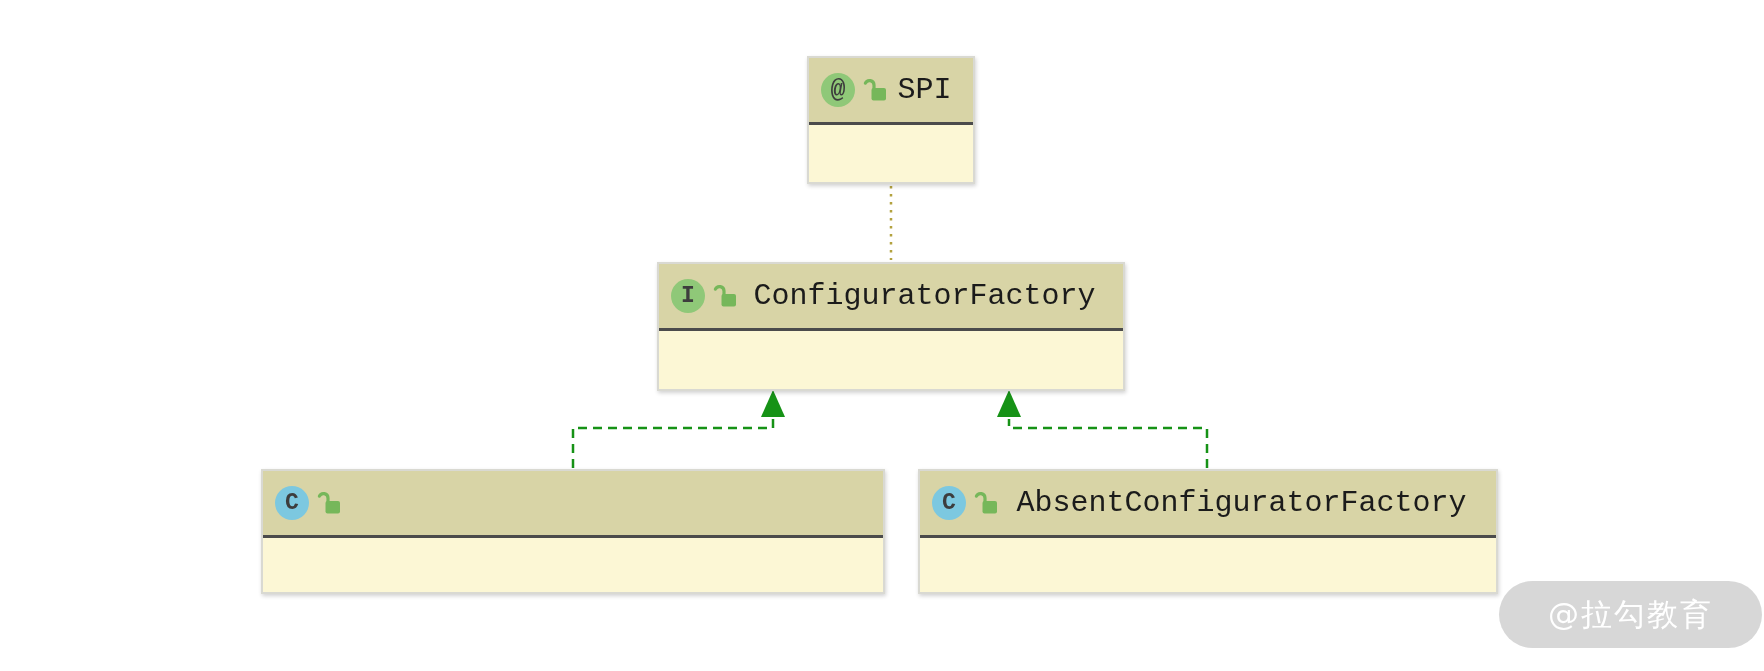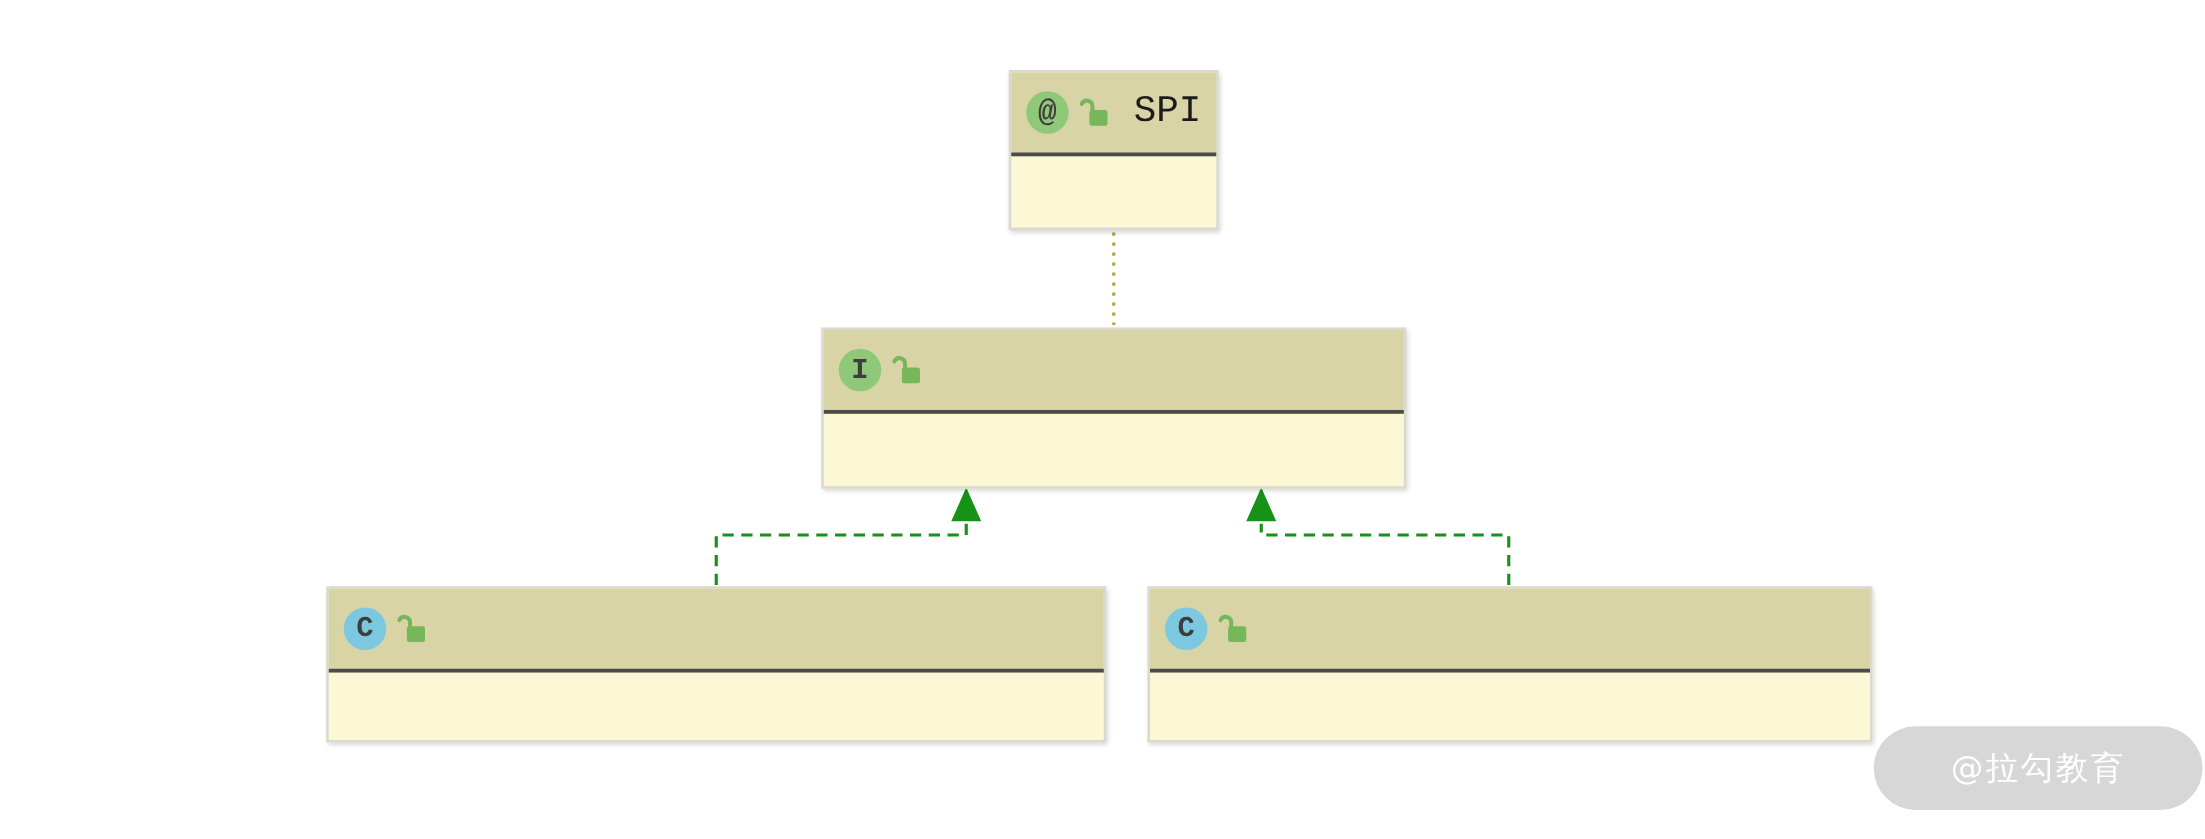--- a/index.html
+++ b/index.html
@@ -45,21 +45,21 @@
     color: #3d3d3d;
   }
   .icon-green { background: #8fc878; }
   .icon-blue  { background: #7cc8e0; }
   .glyph-at { font-size: 25px; font-weight: 600; }
 
   .lock-icon { flex: 0 0 auto; margin-left: 8px; }
 
   .node-label {
     flex: 1;
-    text-align: right;
+    text-align: center;
     font-family: "Liberation Mono", "DejaVu Sans Mono", monospace;
     font-size: 30px;
     color: #1b1b1b;
     white-space: nowrap;
   }
 
   
   .edges {
     position: absolute;
     left: 0; top: 0;
@@ -73,21 +73,21 @@
     top: 581px;
     width: 263px;
     height: 67px;
     border-radius: 34px;
     background: rgba(206, 206, 206, 0.82);
     color: #ffffff;
     display: flex;
     align-items: center;
     justify-content: center;
     font-family: "DejaVu Sans", sans-serif;
-    font-size: 26px;
+    font-size: 31px;
     letter-spacing: 2px;
     z-index: 5;
   }
 </style>
 </head>
 <body>
 
 <div id="canvas">
 
   <svg class="edges" width="1764" height="671" viewBox="0 0 1764 671">
@@ -120,20 +120,21 @@
 
   <div class="node" style="left:657px; top:262px; width:468px; height:129px;">
     <div class="node-header">
       <span class="icon-circle icon-green">
         <span>I</span>
       </span>
       <svg class="lock-icon" width="25" height="26" viewBox="0 0 25 26">
         <path d="M11 12 v-4 a4.5 4.5 0 0 0 -8.6 -1.8" fill="none" stroke="#76b75a" stroke-width="3.2" stroke-linecap="round"></path>
         <rect x="8.5" y="11" width="14.5" height="12.5" rx="2" fill="#76b75a"></rect>
       </svg>
+      <span class="node-label">ConfiguratorFactory</span>
     </div>
     <div class="node-body"></div>
   </div>
 
   <div class="node" style="left:261px; top:469px; width:624px; height:125px;">
     <div class="node-header">
       <span class="icon-circle icon-blue">
         <span>C</span>
       </span>
       <svg class="lock-icon" width="25" height="26" viewBox="0 0 25 26">
@@ -146,20 +147,21 @@
 
   <div class="node" style="left:918px; top:469px; width:580px; height:125px;">
     <div class="node-header">
       <span class="icon-circle icon-blue">
         <span>C</span>
       </span>
       <svg class="lock-icon" width="25" height="26" viewBox="0 0 25 26">
         <path d="M11 12 v-4 a4.5 4.5 0 0 0 -8.6 -1.8" fill="none" stroke="#76b75a" stroke-width="3.2" stroke-linecap="round"></path>
         <rect x="8.5" y="11" width="14.5" height="12.5" rx="2" fill="#76b75a"></rect>
       </svg>
+      <span class="node-label">AbsentConfiguratorFactory</span>
     </div>
     <div class="node-body"></div>
   </div>
 
   <div class="watermark">
     <span>@拉勾教育</span>
   </div>
 
 </div>
 

